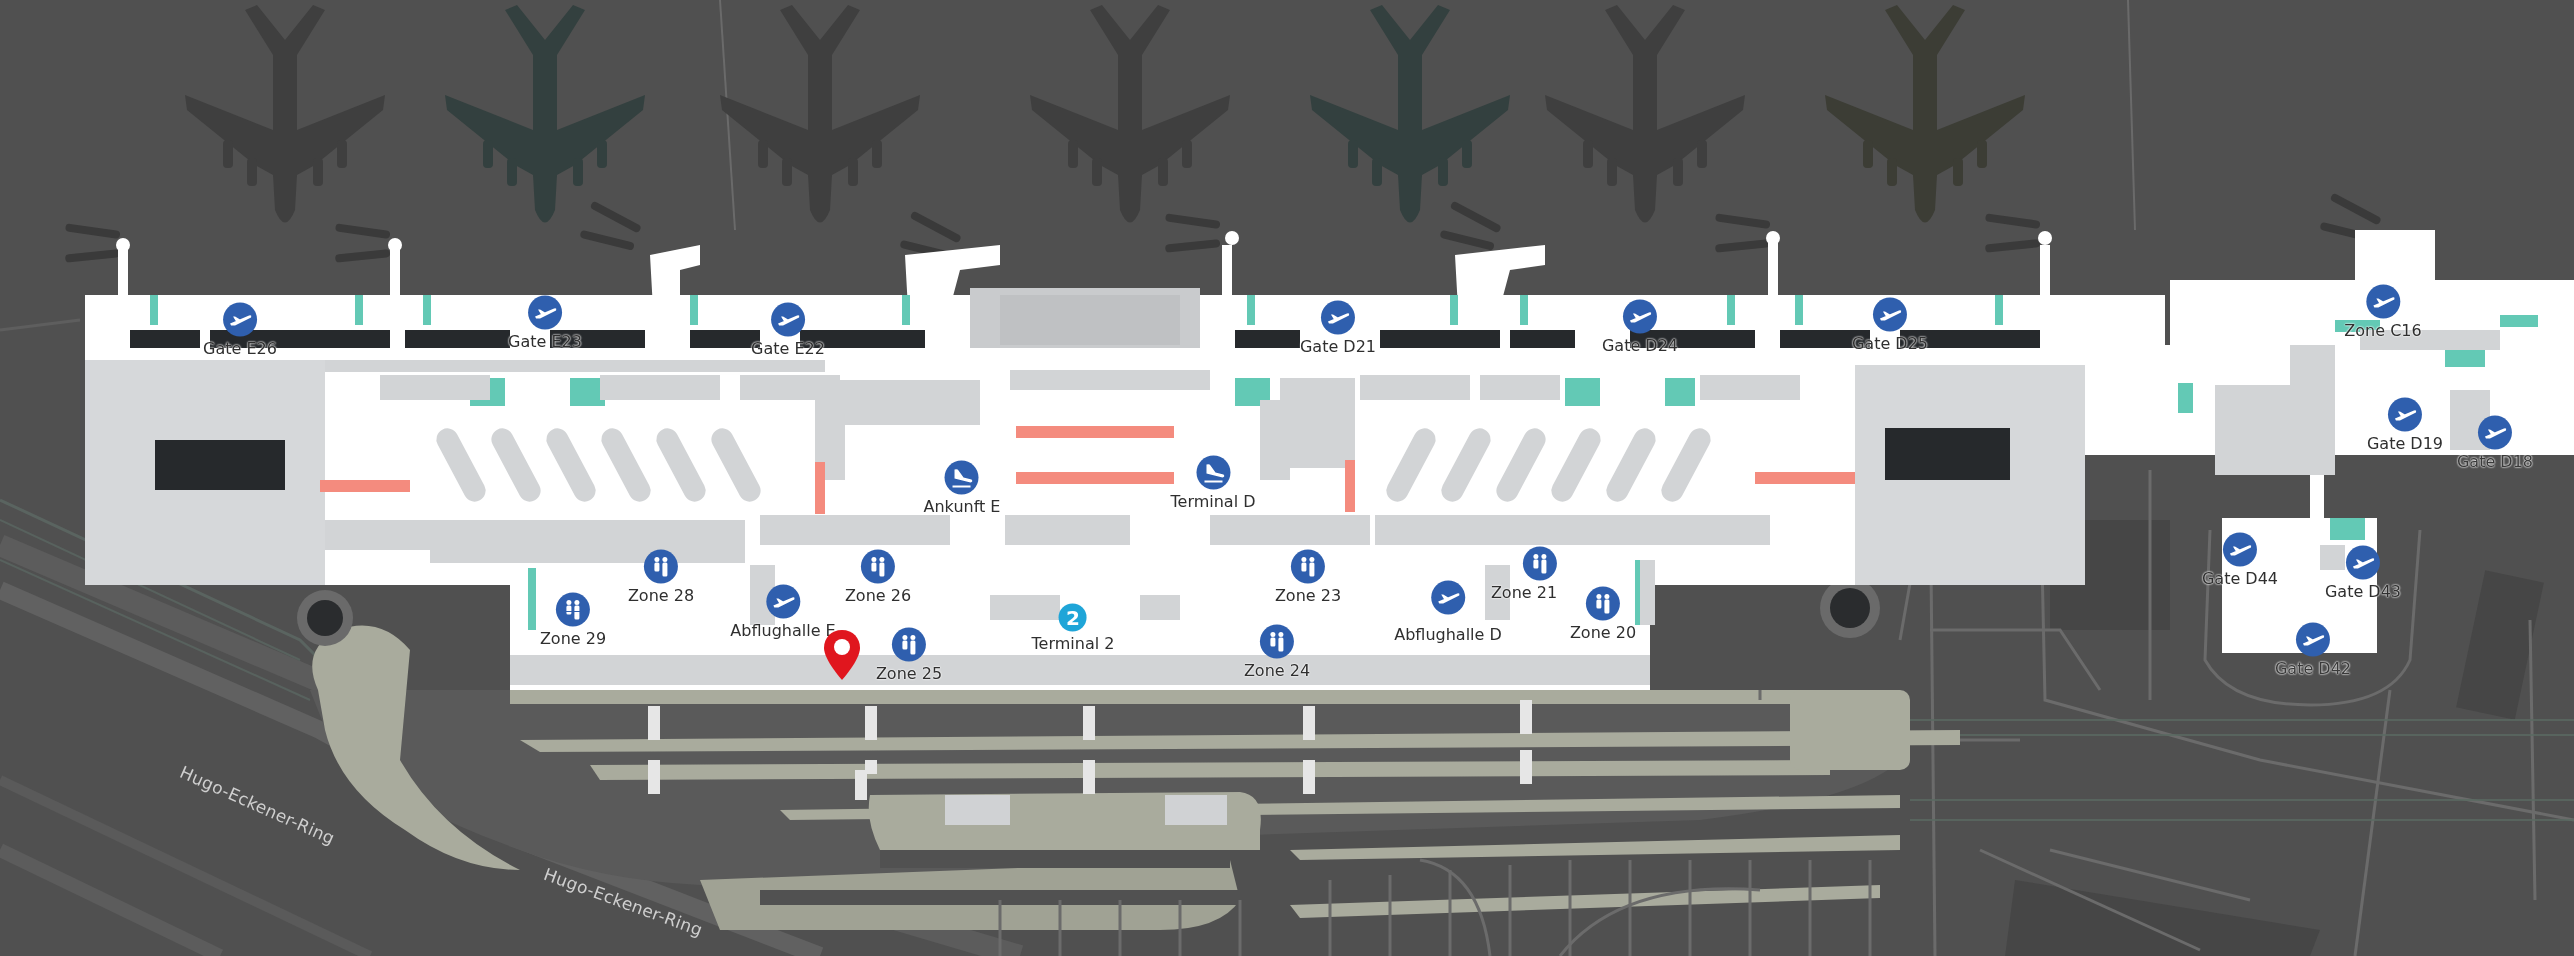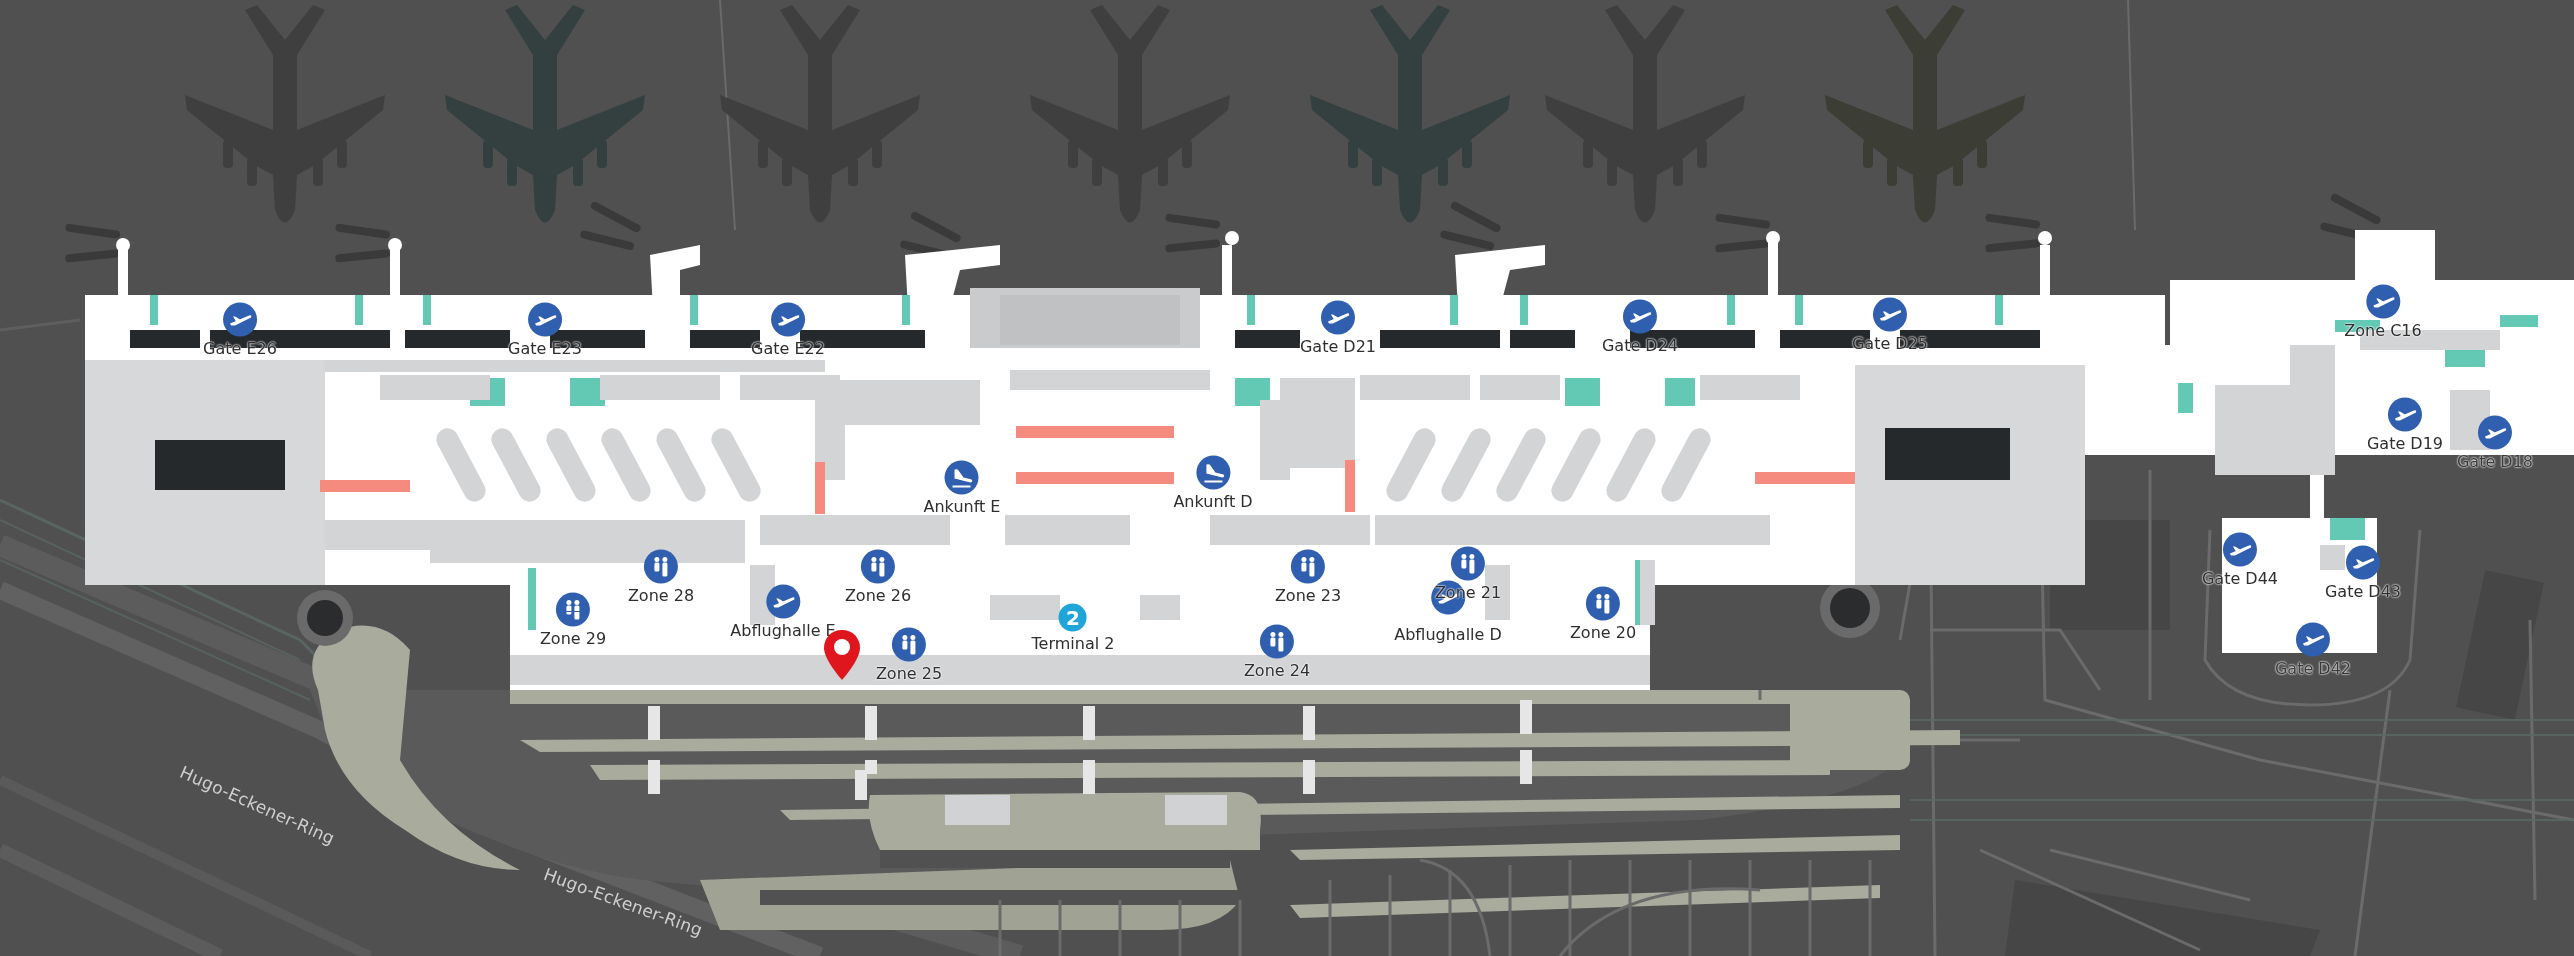--- a/index.html
+++ b/index.html
@@ -290,21 +290,21 @@
   </svg>
 
   <div class="poi" style="left:240px;top:330px;">
     <div class="poi-icon">
       <svg viewBox="0 0 26 26">
           <path d="M3,17 L22,9 Q25,8 24,11 L8,19 L4,19 Z M9,15 L6,10 L8,10 L13,13 Z" fill="#fff"></path>
         </svg>
     </div>
     <div class="poi-label">Gate E26</div>
   </div>
-  <div class="poi" style="left:545px;top:330px;">
+  <div class="poi" style="left:545px;top:323px;">
     <div class="poi-icon">
       <svg viewBox="0 0 26 26">
           <path d="M3,17 L22,9 Q25,8 24,11 L8,19 L4,19 Z M9,15 L6,10 L8,10 L13,13 Z" fill="#fff"></path>
         </svg>
     </div>
     <div class="poi-label">Gate E23</div>
   </div>
   <div class="poi" style="left:788px;top:330px;">
     <div class="poi-icon">
       <svg viewBox="0 0 26 26">
@@ -393,21 +393,21 @@
         </svg>
     </div>
     <div class="poi-label">Ankunft E</div>
   </div>
   <div class="poi" style="left:1213px;top:483px;">
     <div class="poi-icon">
       <svg viewBox="0 0 26 26">
           <path d="M6,5 Q9,4 10,6 L15,13 L23,15 Q25,17 22,18 L6,14 Z M4,21 L22,21 L22,23 L4,23 Z" fill="#fff"></path>
         </svg>
     </div>
-    <div class="poi-label">Ankunft D</div>
+    <div class="poi-label">Terminal D</div>
   </div>
 
   <div class="poi" style="left:783px;top:612px;">
     <div class="poi-icon">
       <svg viewBox="0 0 26 26">
           <path d="M3,17 L22,9 Q25,8 24,11 L8,19 L4,19 Z M9,15 L6,10 L8,10 L13,13 Z" fill="#fff"></path>
         </svg>
     </div>
     <div class="poi-label">Abflughalle E</div>
   </div>
@@ -480,21 +480,21 @@
     <div class="poi-icon">
       <svg viewBox="0 0 26 26">
           <circle cx="9" cy="6" r="2.5" fill="#fff"></circle>
           <circle cx="17" cy="6" r="2.5" fill="#fff"></circle>
           <rect x="6.5" y="9" width="5" height="9" rx="1.5" fill="#fff"></rect>
           <rect x="14.5" y="9" width="5" height="14" rx="1.5" fill="#fff"></rect>
         </svg>
     </div>
     <div class="poi-label">Zone 24</div>
   </div>
-  <div class="poi" style="left:1468px;top:574px;">
+  <div class="poi" style="left:1524px;top:574px;align-items:flex-end;">
     <div class="poi-icon">
       <svg viewBox="0 0 26 26">
           <circle cx="9" cy="6" r="2.5" fill="#fff"></circle>
           <circle cx="17" cy="6" r="2.5" fill="#fff"></circle>
           <rect x="6.5" y="9" width="5" height="9" rx="1.5" fill="#fff"></rect>
           <rect x="14.5" y="9" width="5" height="14" rx="1.5" fill="#fff"></rect>
         </svg>
     </div>
     <div class="poi-label">Zone 21</div>
   </div>

